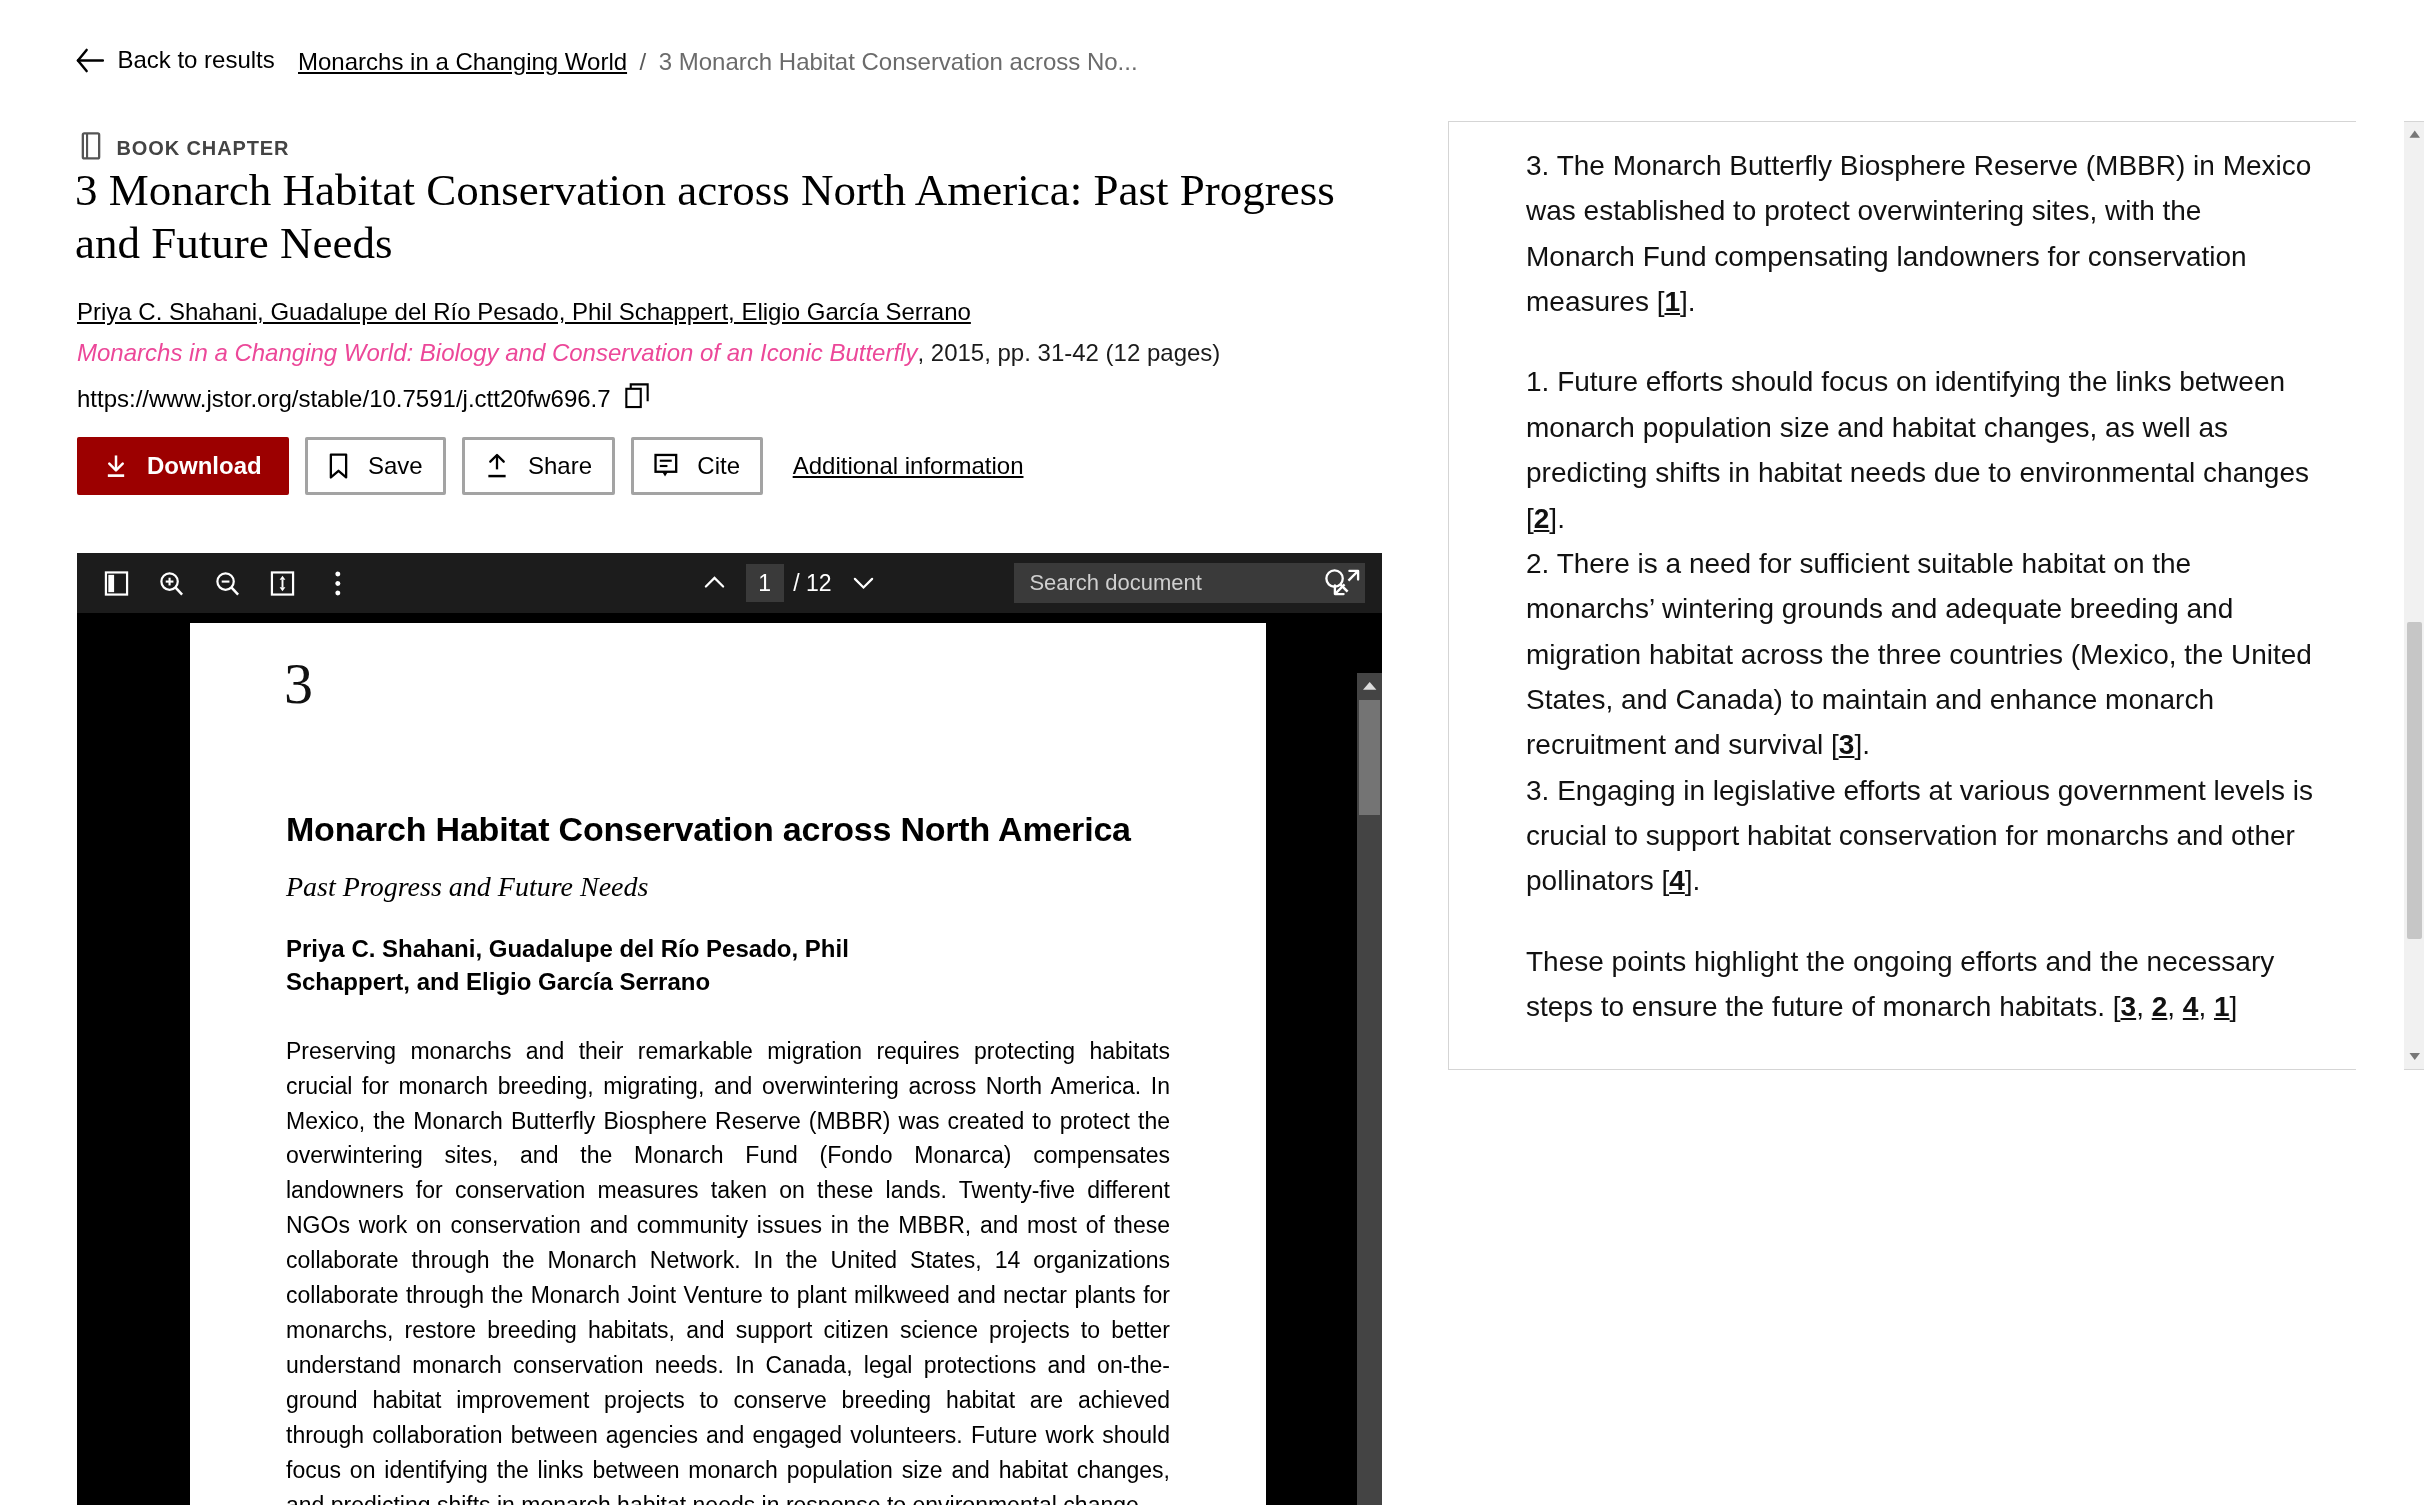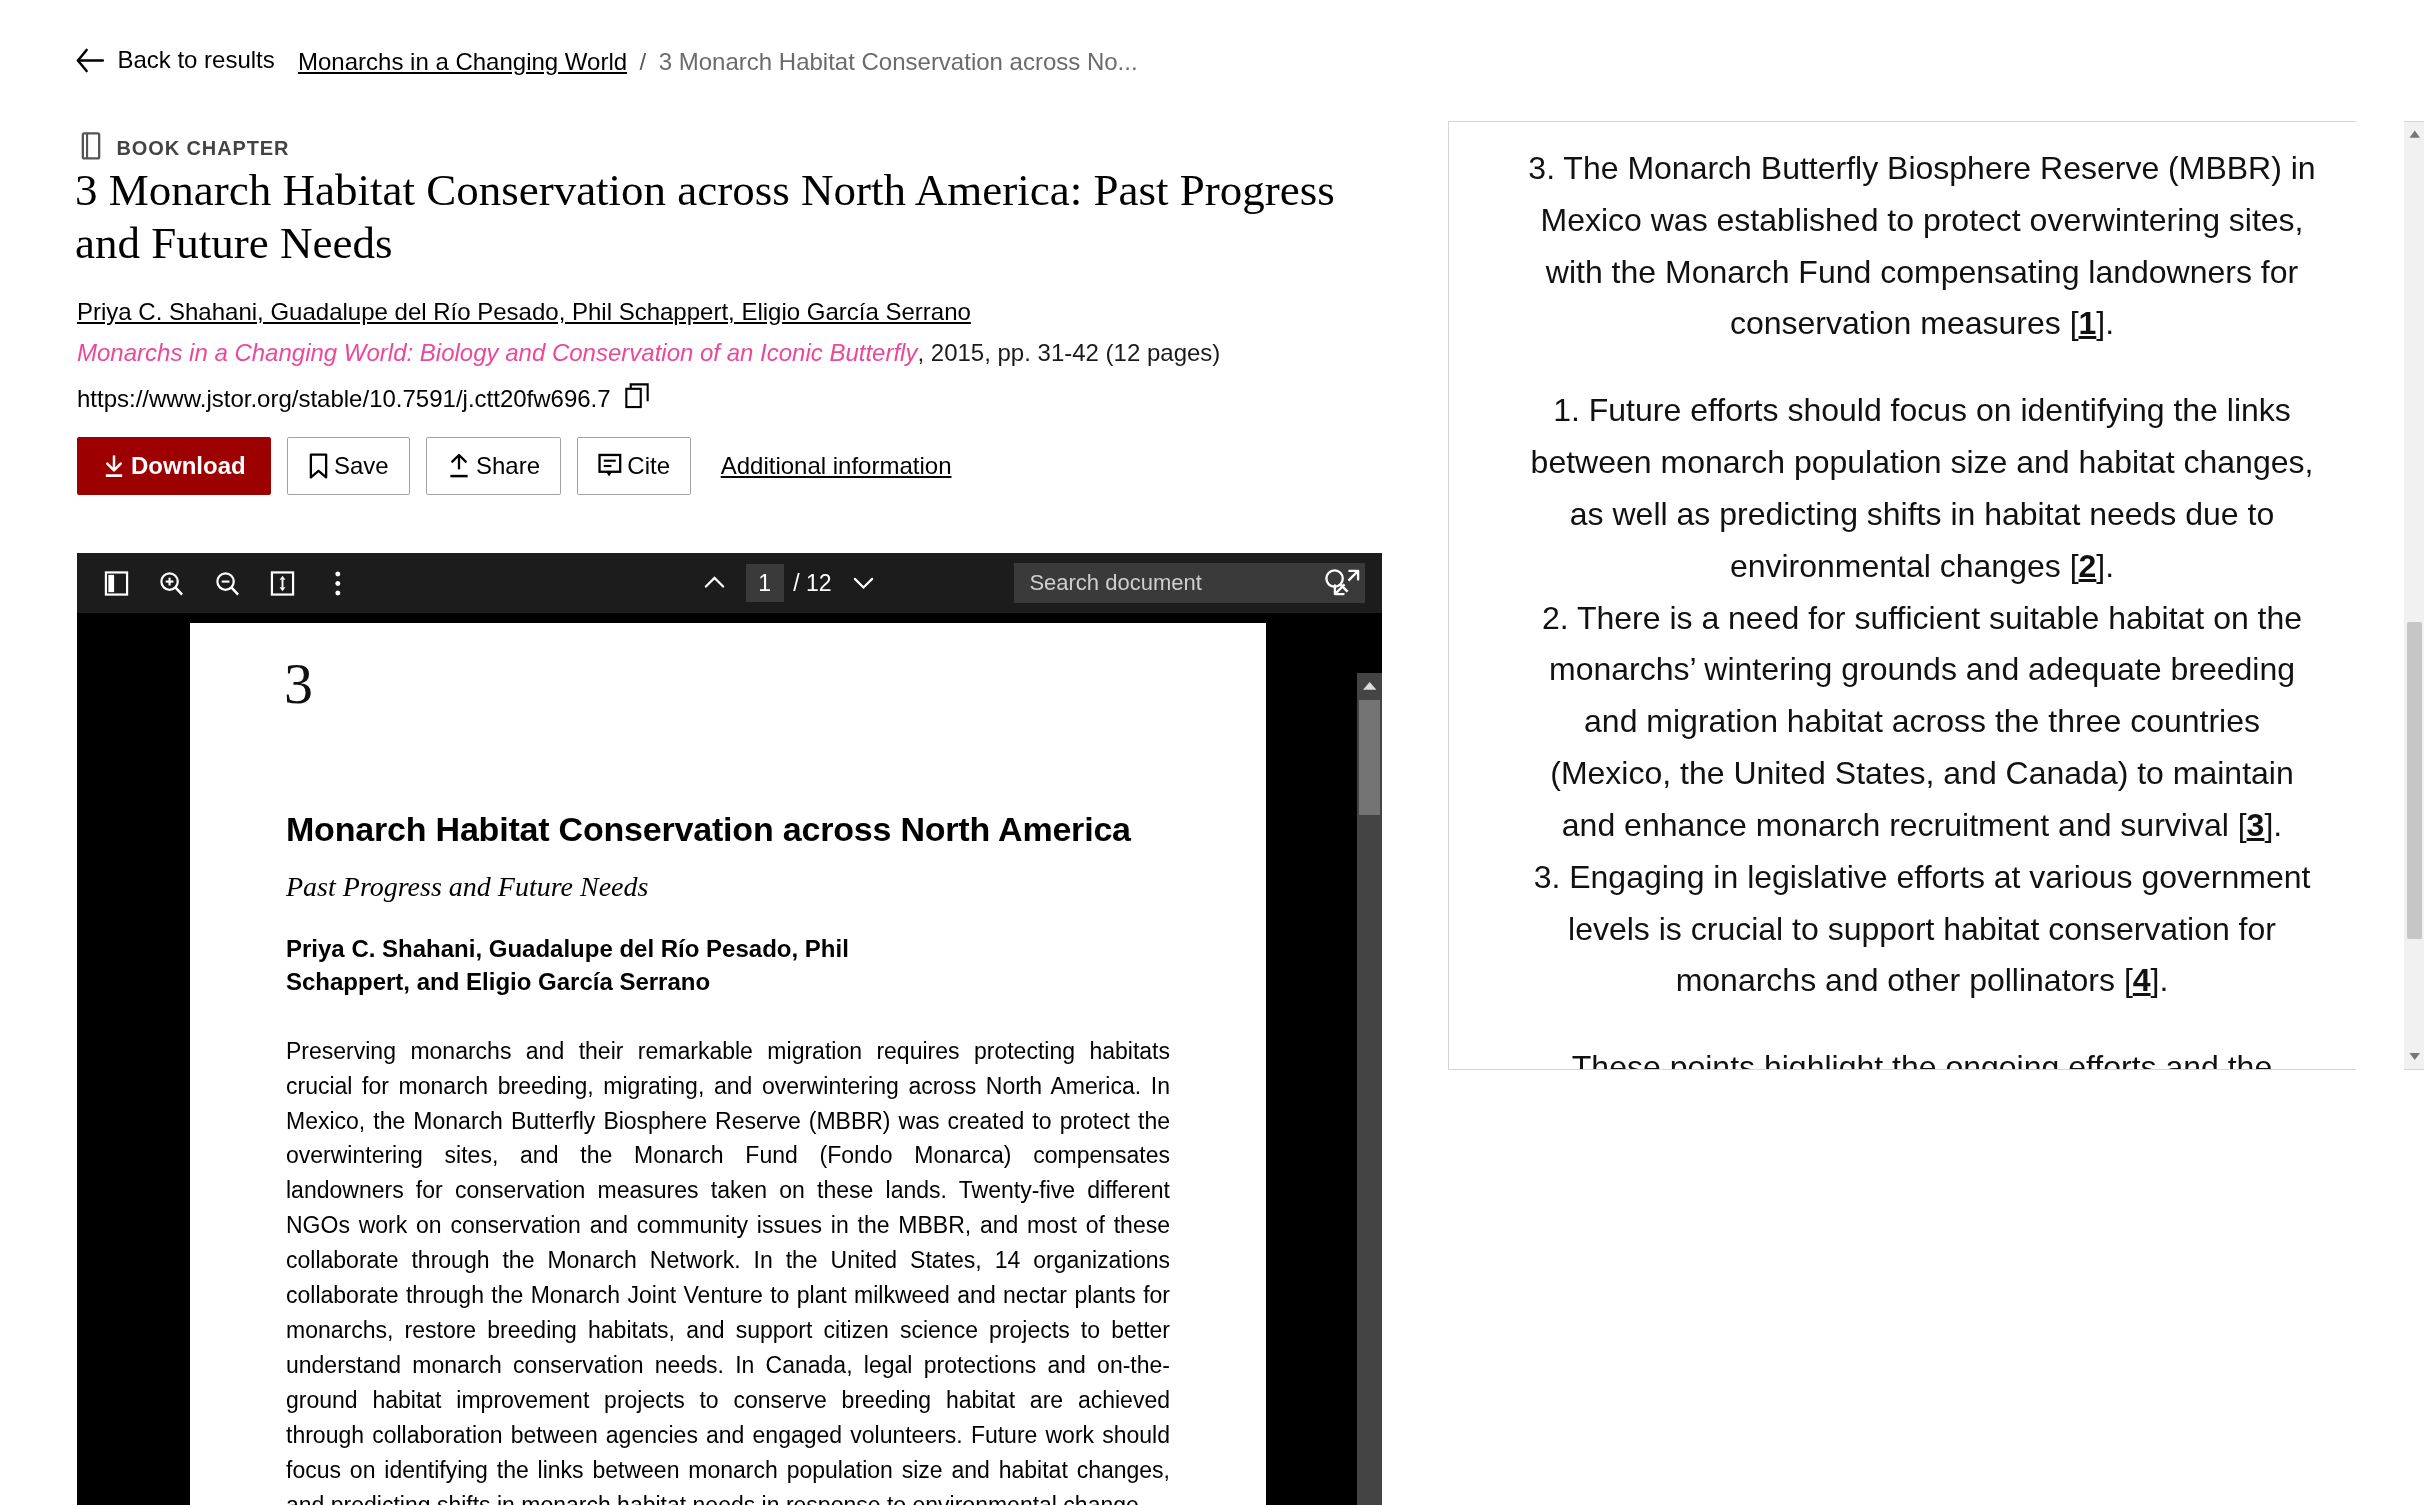--- a/index.html
+++ b/index.html
@@ -86,23 +86,23 @@
     display:flex; align-items:center; gap:14.4px;
     font-size:24px; color:#000;
   }
   #copy-icon { width:24px; height:26px; cursor:pointer; }
 
   #action-row {
     position:absolute; left:73px; top:331px;
     display:flex; align-items:center; gap:16.3px;
   }
   .act-btn {
-    display:flex; align-items:center; gap:5px;
+    display:flex; align-items:center; gap:19px;
     height:58px; padding:0 20px;
-    border:1px solid #a3a3a3; background:#fff;
+    border:3px solid #a3a3a3; background:#fff;
     font-size:24px; color:#000; cursor:pointer; border-radius:1.9px;
   }
   .act-btn.primary { background:#9c0000; border-color:#9c0000; color:#fff; font-weight:bold; padding:0 24px; }
   .act-btn svg { display:block; }
   #additional-info-link {
     margin-left:13.4px; font-size:24px; color:#000;
     text-decoration:underline; cursor:pointer;
   }
 
   
@@ -177,21 +177,21 @@
   
   #right-panel { position:absolute; left:1448px; top:0; width:977px; height:1505px; background:#fff; }
 
   #answer-scroll {
     position:absolute; left:0; top:121px; width:908px; height:949px;
     border:1px solid #d5d5d5; border-right:none;
     overflow:hidden; background:#fff;
   }
   #answer-body {
     padding:21px 38px 9.6px 77px;
-    font-size:32px; line-height:1.62; color:#111;text-align:center;
+    font-size:28px; line-height:1.62; color:#111;
   }
   #answer-body p { margin:0 0 0 0; }
   #answer-body .blank { height:35px; }
   #answer-body .cite { text-decoration:underline; font-weight:bold; cursor:pointer; }
 
   #answer-scrollbar {
     position:absolute; right:0; top:121px; width:21px; height:949px; background:#f1f1f1;
     border-top:1px solid #d5d5d5; border-bottom:1px solid #d5d5d5;
   }
   #answer-sb-up { position:absolute; top:2.9px; left:0; width:21px; height:19px;

